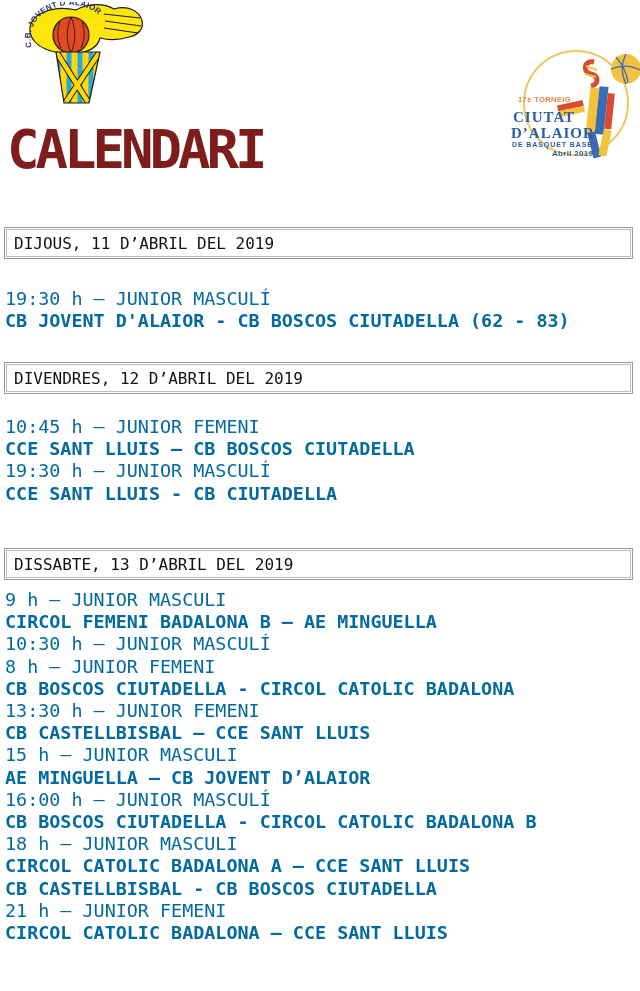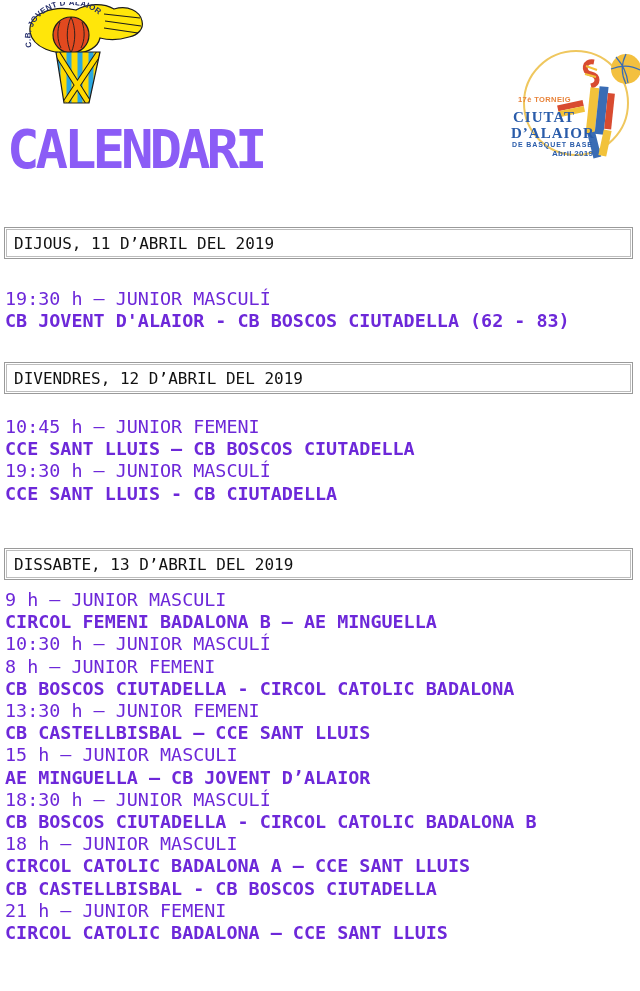--- a/index.html
+++ b/index.html
@@ -8,42 +8,42 @@
     font-family:"DejaVu Sans Mono","Liberation Mono",monospace;color:#000;
   }
   
   .logo{position:absolute;}
   .logo-left{left:10px;top:2px;width:145px;height:112px;}
   .logo-right{left:502px;top:0px;width:138px;height:117px;margin-top:46px;}
   
   .page-title{
     position:absolute;left:7px;top:120px;margin:0;
     font-size:54px;font-weight:700;letter-spacing:-4px;line-height:1.1;
-    font-family:"DejaVu Sans Mono","Liberation Mono",monospace;color:#8b5cf6;white-space:nowrap;
+    font-family:"DejaVu Sans Mono","Liberation Mono",monospace;color:#7f1d1d;white-space:nowrap;
   }
   
   #sections{position:absolute;left:0;top:0;right:0;bottom:0;}
   .day{position:absolute;left:0;right:4px;}
   .day:nth-child(1){top:227px;}
   .day:nth-child(2){top:362px;}
   .day:nth-child(3){top:548px;}
   .day-header{
     margin:0 3px 0 4px;height:32px;box-sizing:border-box;
     border:1px solid #9a9a9a;
     box-shadow:inset 0 0 0 1px #ffffff, inset 0 0 0 2px #bdbdbd;
     background:#fff;display:flex;align-items:center;padding-left:9px;
   }
   .day-header-text{font-size:16px;color:#111;white-space:nowrap;}
   .games{margin-left:5px;}
   .day:nth-child(1) .games{margin-top:29px;}
   .day:nth-child(2) .games{margin-top:22px;}
   .day:nth-child(3) .games{margin-top:9px;}
   .game-line{font-size:18.4px;line-height:22.2px;white-space:nowrap;}
-  .time-line{font-weight:400;color:#6d28d9;}
-  .match-line{font-weight:700;color:#6d28d9;}
+  .time-line{font-weight:400;color:#0369a1;}
+  .match-line{font-weight:700;color:#0369a1;}
   .sans{font-family:"Liberation Sans","DejaVu Sans",sans-serif;}
   .serif{font-family:"Liberation Serif","DejaVu Serif",serif;}
 </style>
 </head>
 <body>
 
 <div class="page">
 
   <div class="logo logo-left">
     <svg viewBox="0 0 145 112" width="145" height="112">
@@ -156,21 +156,21 @@
     <div class="game-line time-line">13:30 h – JUNIOR FEMENI</div>
     <div class="game-line match-line">CB CASTELLBISBAL – CCE SANT LLUIS</div>
   </div>
 
   <div class="game">
     <div class="game-line time-line">15 h – JUNIOR MASCULI</div>
     <div class="game-line match-line">AE MINGUELLA – CB JOVENT D’ALAIOR</div>
   </div>
 
   <div class="game">
-    <div class="game-line time-line">18:30 h – JUNIOR MASCULÍ</div>
+    <div class="game-line time-line">16:00 h – JUNIOR MASCULÍ</div>
     <div class="game-line match-line">CB BOSCOS CIUTADELLA - CIRCOL CATOLIC BADALONA B</div>
   </div>
 
   <div class="game">
     <div class="game-line time-line">18 h – JUNIOR MASCULI</div>
     <div class="game-line match-line">CIRCOL CATOLIC BADALONA A – CCE SANT LLUIS</div>
   </div>
 
   <div class="game">
     <div class="game-line match-line">CB CASTELLBISBAL - CB BOSCOS CIUTADELLA</div>

